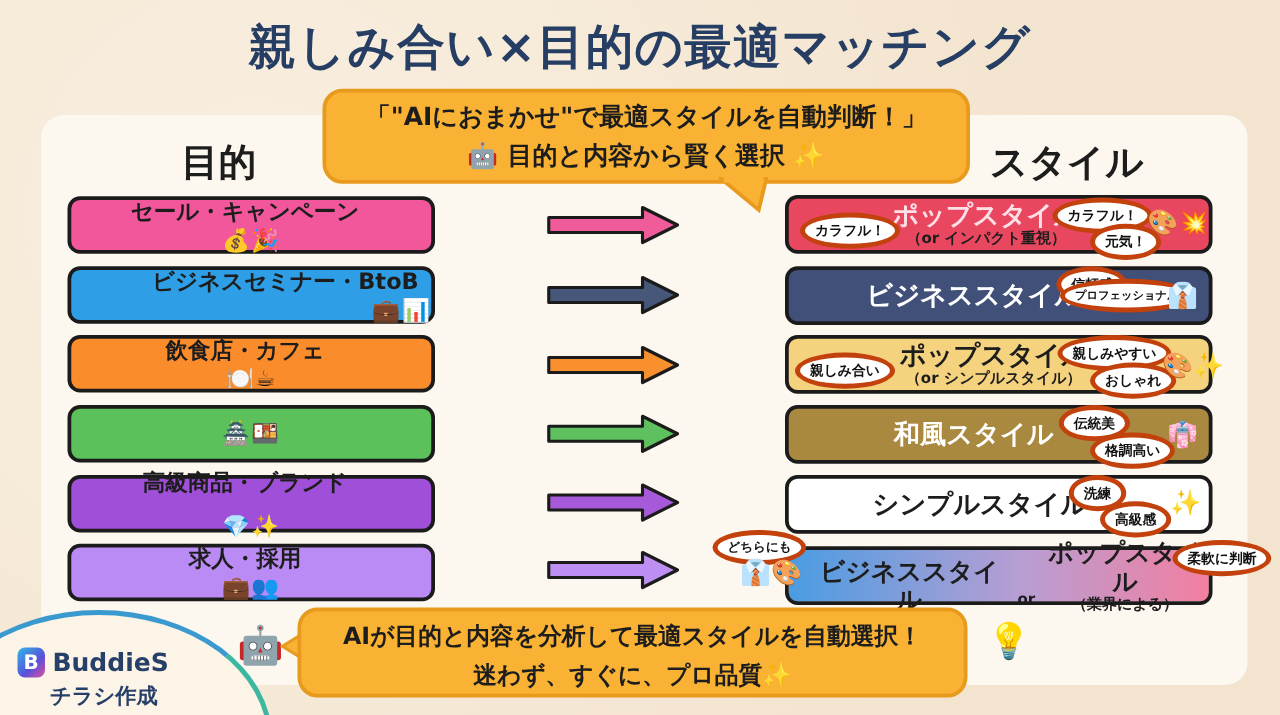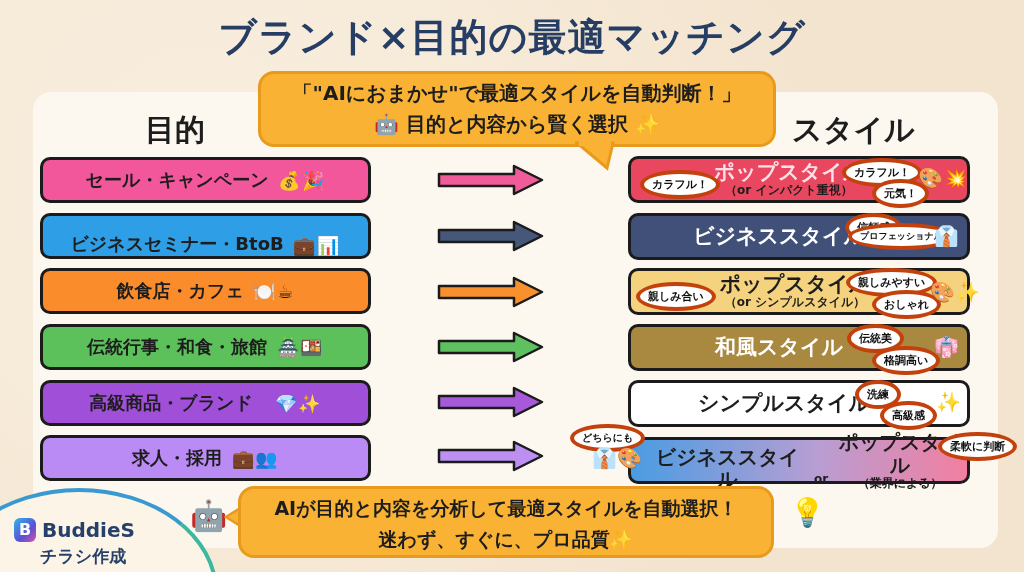--- a/index.html
+++ b/index.html
@@ -19,21 +19,21 @@
   }
   .col-head {
     position:absolute; font-size:30px; font-weight:bold; color:#1d1d1d;
   }
   .pill {
     position:absolute; box-sizing:border-box;
     border:3px solid #1b1b1b; border-radius:10px;
     display:flex; align-items:center; justify-content:center;
     font-weight:bold; color:#1d1d1d;
   }
-  .lpill { left:40px; width:331px; height:46px; font-size:18px; }
+  .lpill { left:54px; width:294px; height:46px; font-size:18px;flex-direction:column; }
   .lpill .txt { margin-right:10px; }
   .lpill .ico { font-size:18px; letter-spacing:1px; }
   .rpill { left:628px; width:342px; height:47px; }
   .rmain { font-size:21px; text-align:center; line-height:1.1; }
   .rsub { font-size:12px; display:block; font-weight:bold; }
   .bub {
     position:absolute; background:#fff; border:4px solid #c2410c; border-radius:50%;
     font-size:11px; font-weight:bold; color:#111; padding:3px 8px; white-space:nowrap;
   }
   .ricon { position:absolute; font-size:20px; }
@@ -44,21 +44,21 @@
   }
   .logo-arc {
     position:absolute; left:-60px; top:488px; width:270px; height:200px;
     border-radius:50%; border:4px solid #3a9ad0; border-right-color:#3cb8a0;
     background:#fcf4e6;
   }
 </style>
 </head>
 <body>
 
-<div class="title">ブランド×目的の最適マッチング</div>
+<div class="title">親しみ合い×目的の最適マッチング</div>
 
 <div class="panel"></div>
 
 <div class="speech" style="left:258px; top:71px; width:518px; height:76px; padding-top:6px;">
   <div style="font-size:20px;">「"AIにおまかせ"で最適スタイルを自動判断！」</div>
   <div style="font-size:20px; margin-top:4px;">
     <span>🤖</span>
     <span>目的と内容から賢く選択</span>
     <span>✨</span>
   </div>
@@ -77,21 +77,20 @@
 </div>
 <div class="pill lpill" style="top:213px; background:#2e9fe6;align-items:flex-end;">
   <span class="txt">ビジネスセミナー・BtoB</span>
   <span class="ico">💼📊</span>
 </div>
 <div class="pill lpill" style="top:268px; background:#fb8c2c;">
   <span class="txt">飲食店・カフェ</span>
   <span class="ico">🍽️☕</span>
 </div>
 <div class="pill lpill" style="top:324px; background:#5cc15a;">
-  <span class="txt">伝統行事・和食・旅館</span>
   <span class="ico">🏯🍱</span>
 </div>
 <div class="pill lpill" style="top:380px; background:#a04fd8;gap:12px;">
   <span class="txt">高級商品・ブランド</span>
   <span class="ico">💎✨</span>
 </div>
 <div class="pill lpill" style="top:435px; background:#bb8bf5;justify-content:center;">
   <span class="txt">求人・採用</span>
   <span class="ico">💼👥</span>
 </div>

